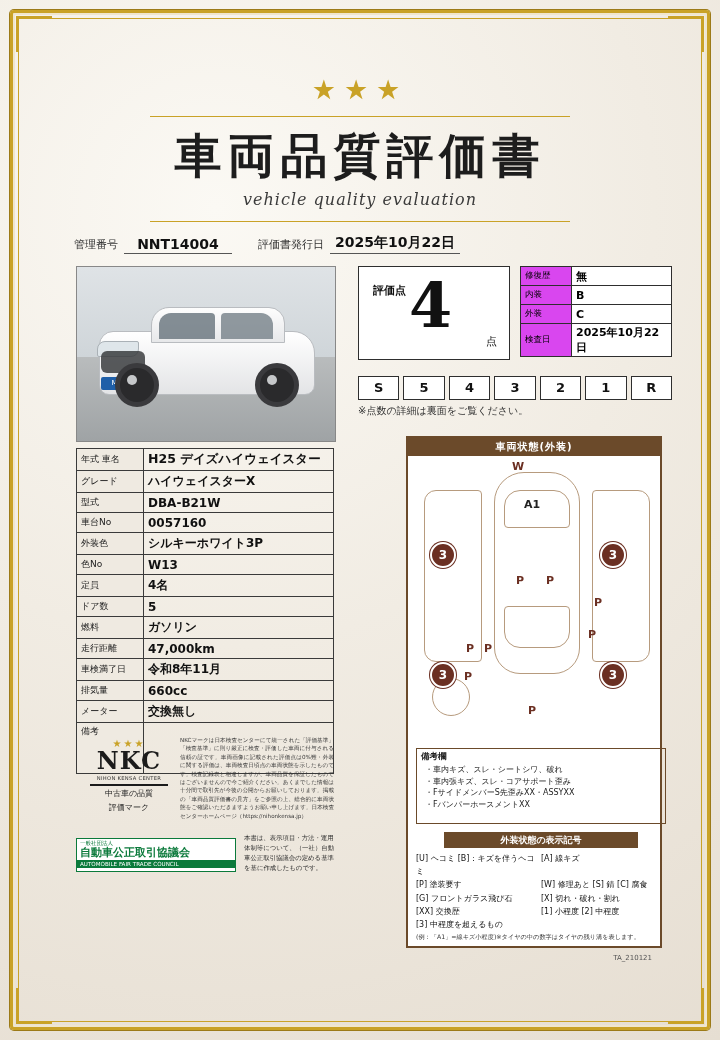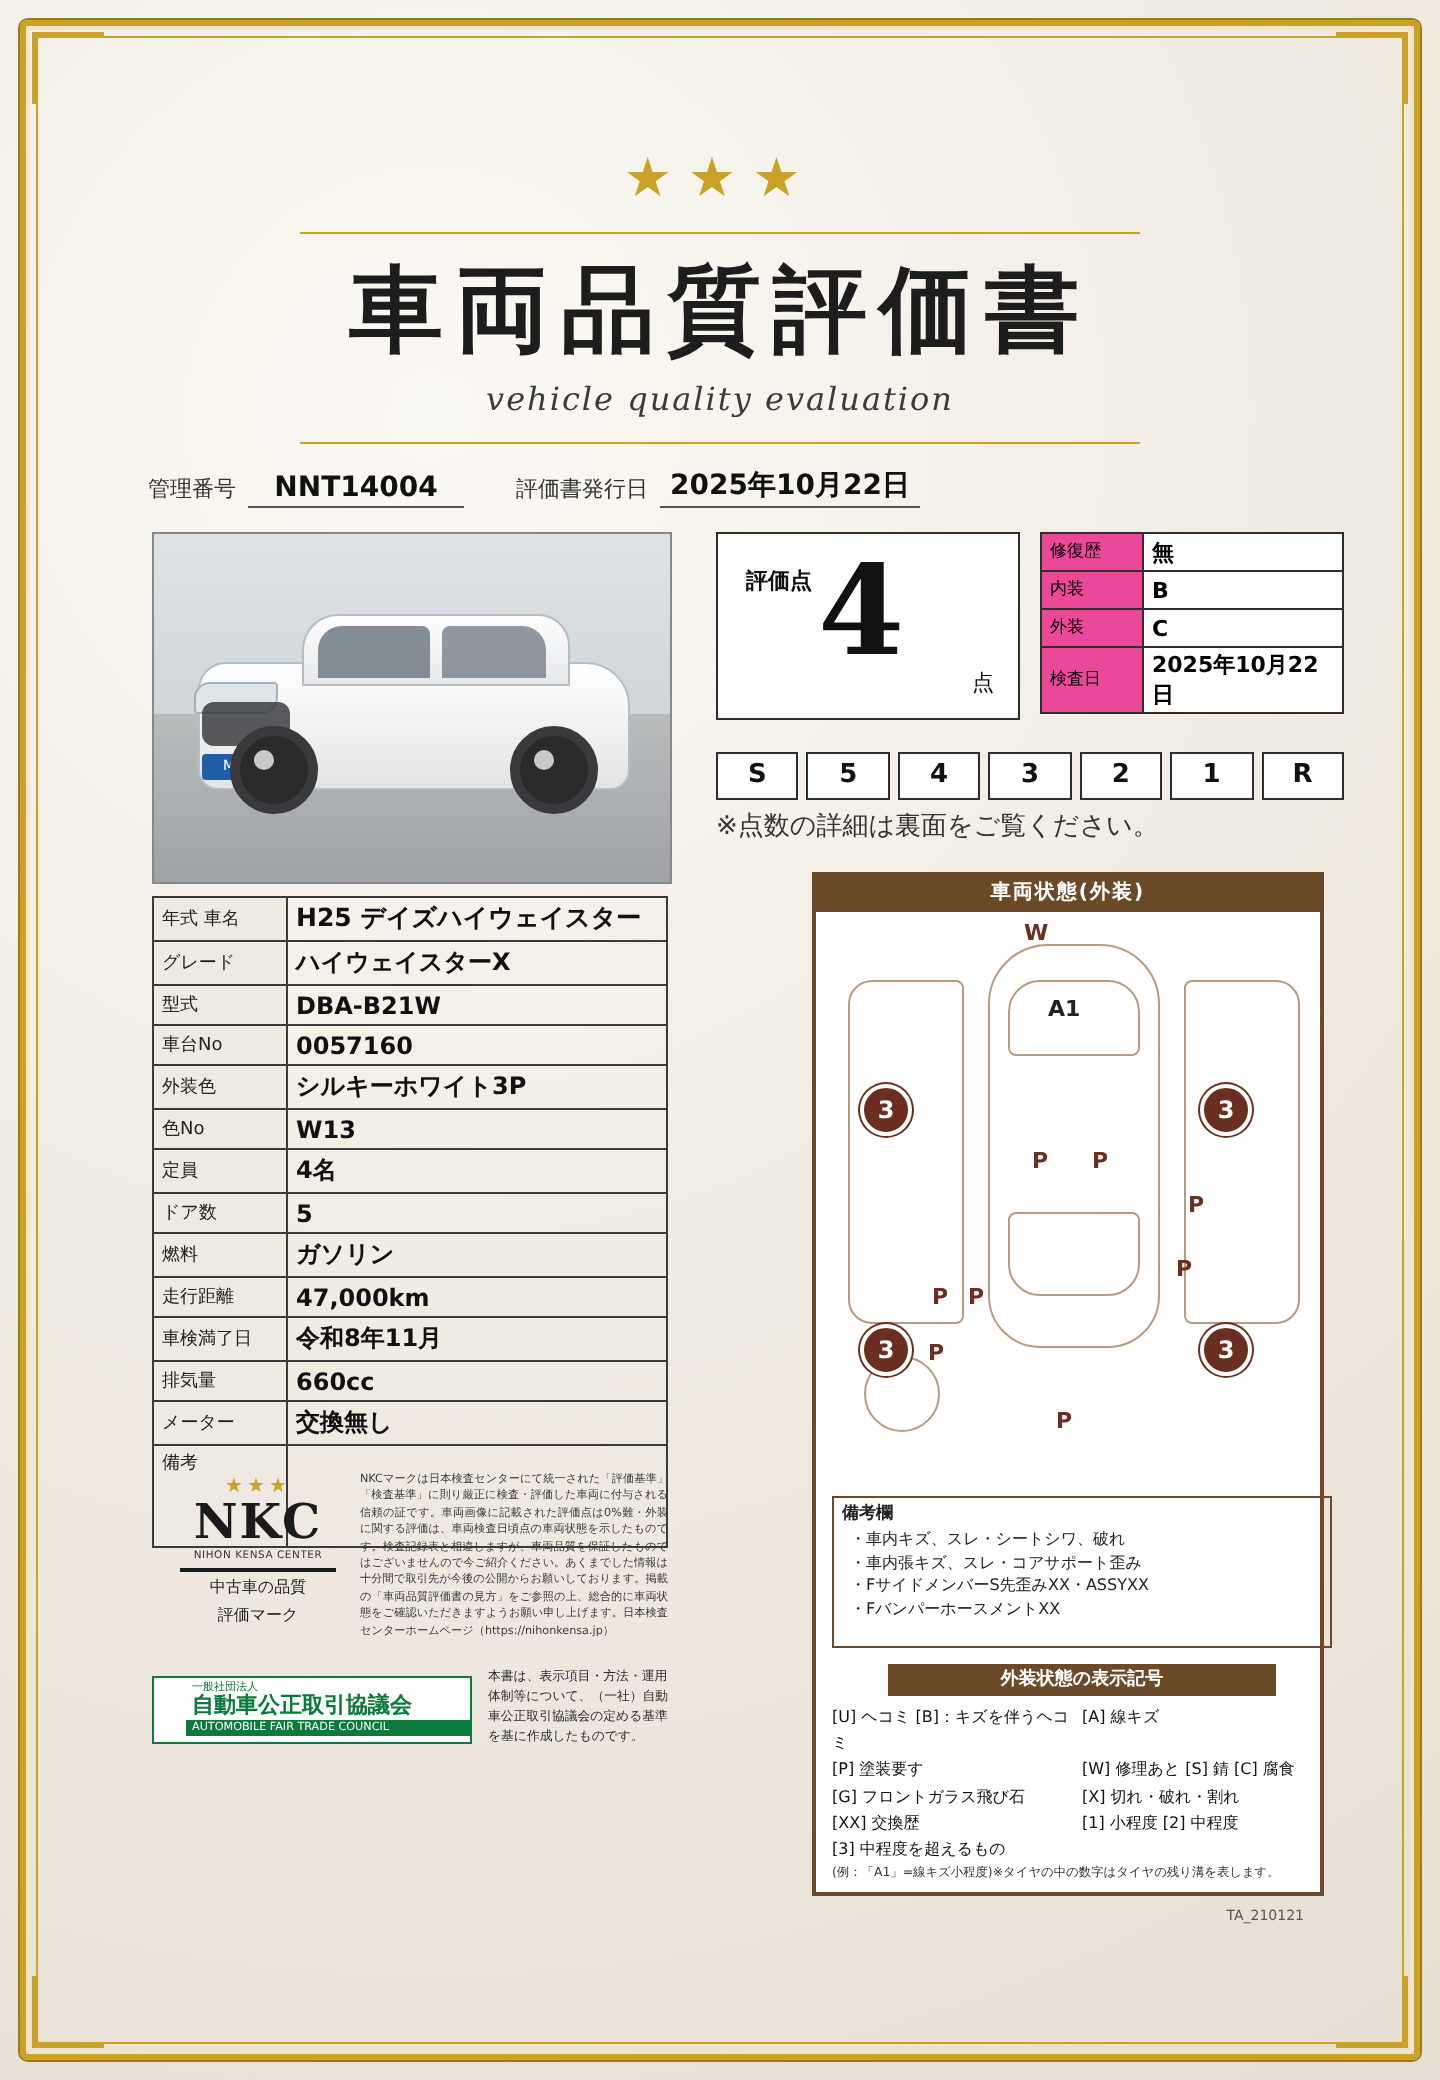--- a/index.html
+++ b/index.html
@@ -146,21 +146,21 @@
   .nkc-bar{height:2px;background:#1b1b1b;margin:3px 6px;}
   .nkc-cap{font-size:8px;color:#222;line-height:1.35;margin-top:3px;}
 
   .nkc-text{
     position:absolute;left:152px;top:708px;width:154px;font-size:5.6px;
     color:#3a3a3a;line-height:1.5;text-align:justify;
   }
 
   .afc{
     position:absolute;left:48px;top:810px;width:160px;height:34px;
-    border:1px solid #0b7a3b;box-sizing:border-box;background:#fff;padding-left:16px;
+    border:1px solid #0b7a3b;box-sizing:border-box;background:#fff;
   }
   .afc-top{font-size:5.5px;color:#0b7a3b;padding:1px 3px 0;}
   .afc-jp{font-size:11px;font-weight:bold;color:#0b7a3b;padding:0 3px;line-height:1.05;}
   .afc-en{background:#0b7a3b;color:#fff;font-size:5.6px;padding:1px 3px;margin-top:1px;}
 
   .afc-text{
     position:absolute;left:216px;top:806px;width:94px;font-size:6.4px;
     color:#2e2e2e;line-height:1.55;
   }
 
@@ -176,34 +176,34 @@
     position:absolute;left:50px;top:8px;font-size:62px;font-weight:bold;color:#111;
     font-family:"DejaVu Serif","Liberation Serif",serif;line-height:1;
   }
   .score-unit{position:absolute;right:12px;bottom:10px;font-size:11px;color:#111;}
 
   .info-table{
     position:absolute;left:492px;top:238px;width:152px;border-collapse:collapse;
     font-size:10px;background:#fff;
   }
   .info-table td{border:1px solid #2e2e2e;padding:1px 4px;height:16px;}
-  .info-table td.k{width:42px;background:#ec4899;font-size:8.5px;margin-left:44px;}
+  .info-table td.k{width:42px;background:#d946ef;font-size:8.5px;margin-left:44px;}
   .info-table td.v{font-weight:bold;font-size:11px;}
 
   .scale{
     position:absolute;left:330px;top:348px;width:314px;height:24px;
     display:flex;
   }
   .scale div{
     flex:1;border:1px solid #2e2e2e;margin-right:4px;background:#fff;
     font-size:13px;font-weight:bold;text-align:center;line-height:22px;color:#111;
   }
   .scale div:last-child{margin-right:0;}
   .scale-note{
-    position:absolute;left:330px;top:376px;font-size:13px;color:#333;
+    position:absolute;left:330px;top:376px;font-size:10px;color:#333;
   }
 
   
   .ext{
     position:absolute;left:378px;top:408px;width:256px;height:512px;
     border:2px solid #6b4a2a;background:#fff;box-sizing:border-box;
   }
   .ext-head{
     height:18px;background:#6b4a2a;color:#fff;font-size:10px;font-weight:bold;
     text-align:center;line-height:18px;letter-spacing:1px;

